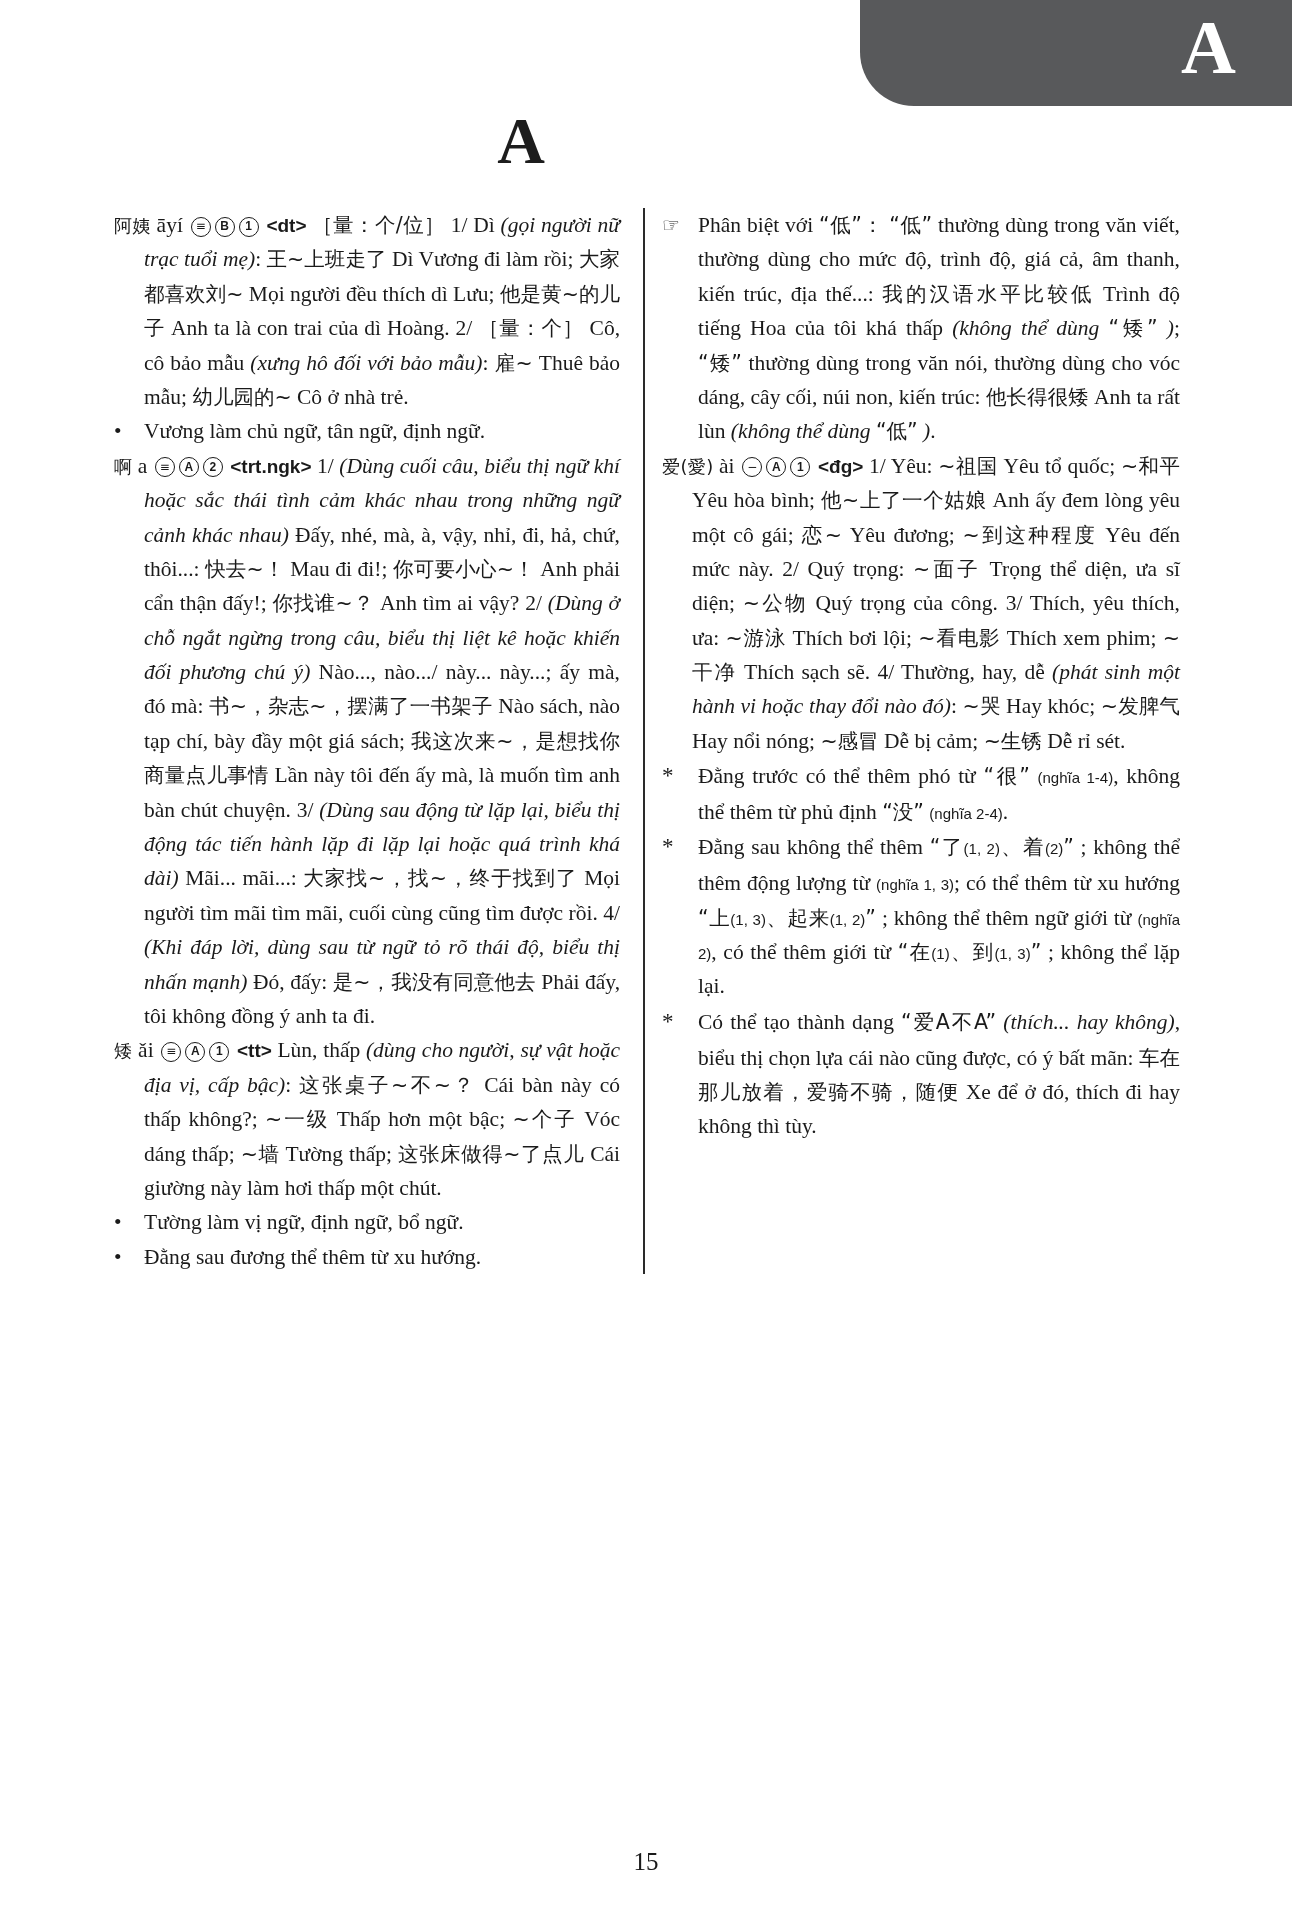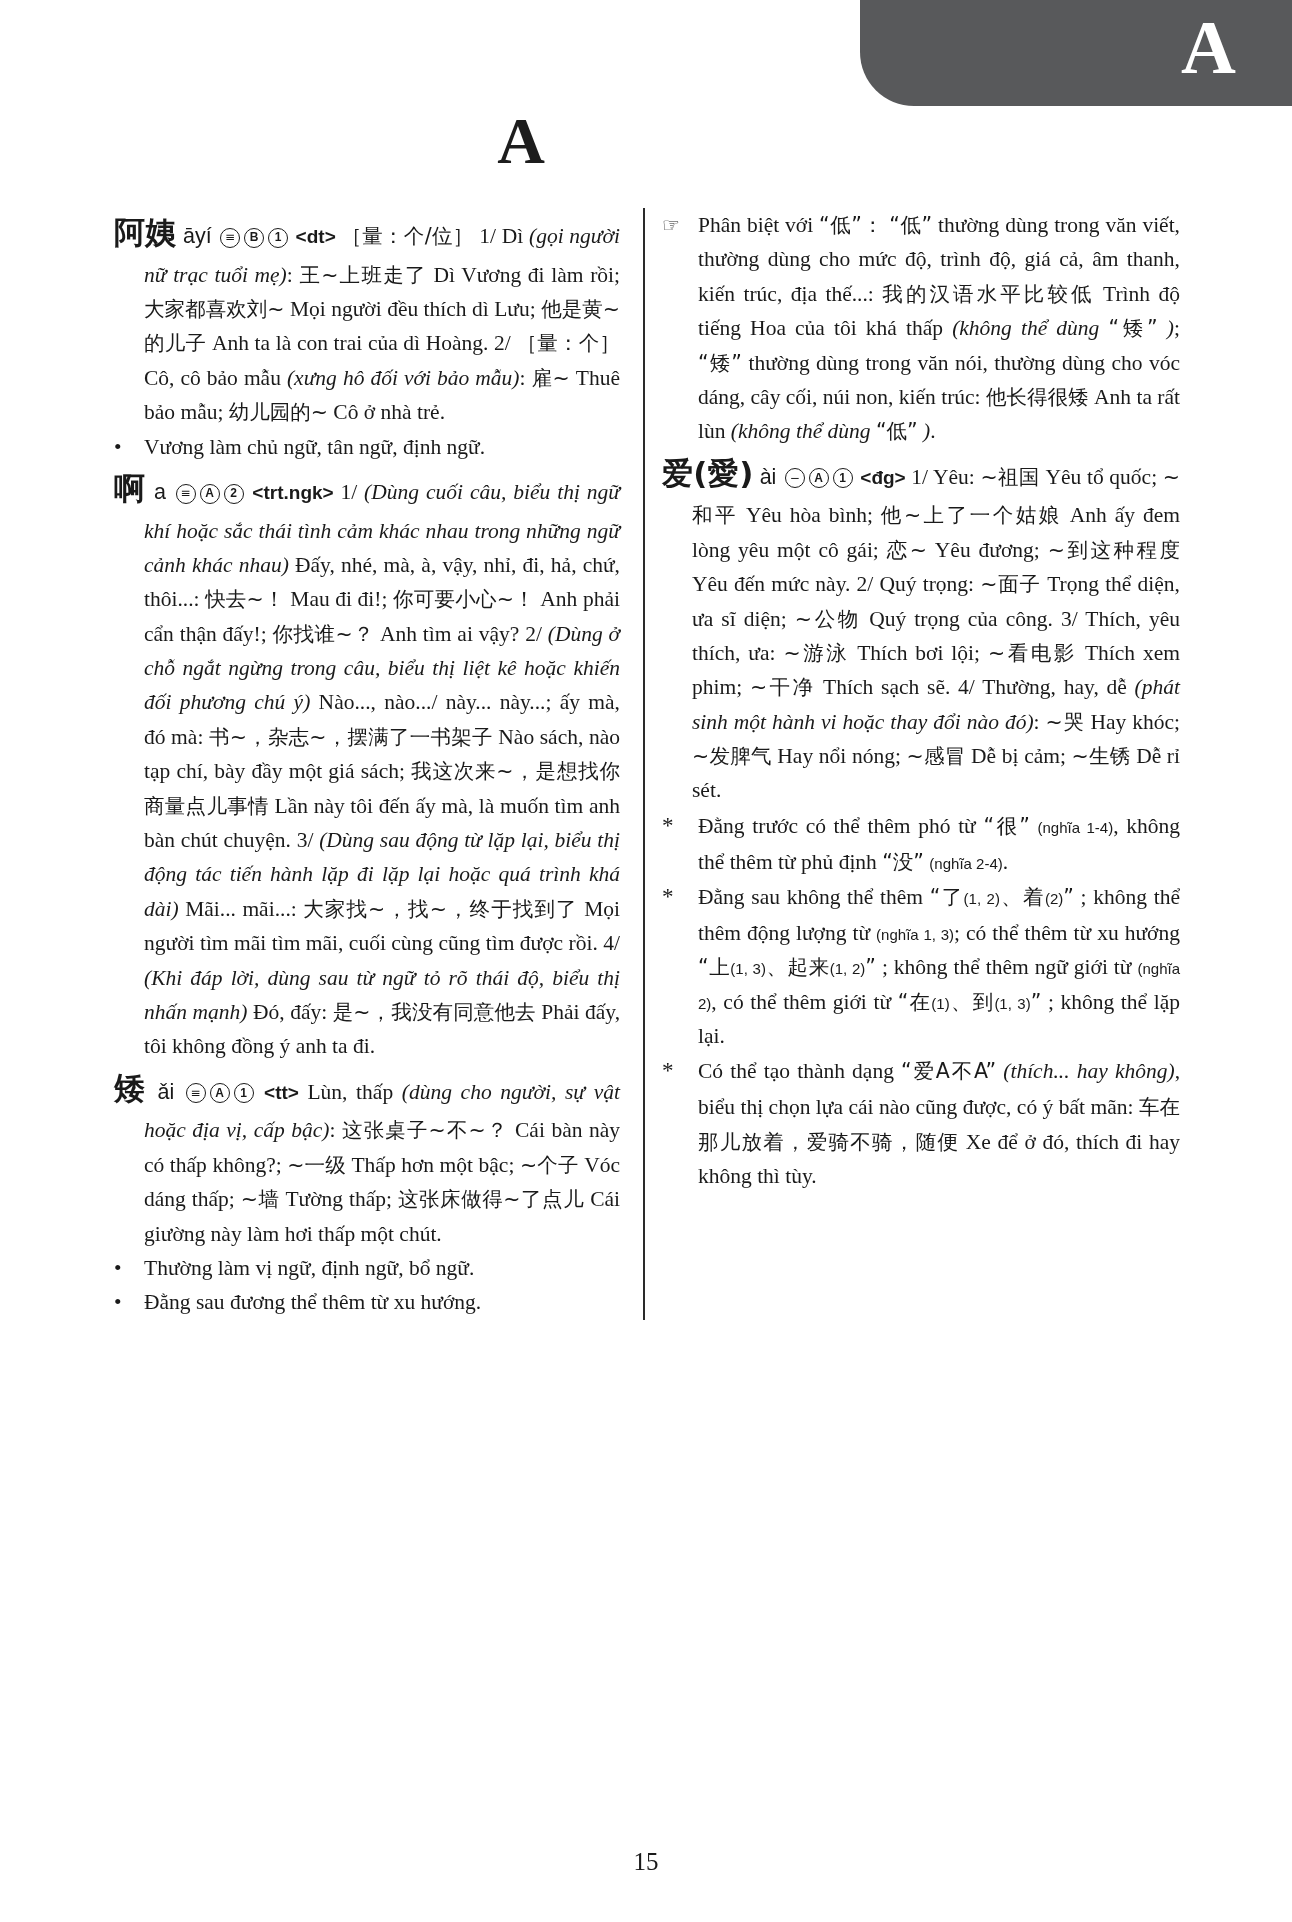--- a/index.html
+++ b/index.html
@@ -61,25 +61,25 @@
   .marker {
     display:inline-block;
     text-indent:0;
     font-size:21.5px;
   }
   .para.bullet .marker { width:30px; }
   .para.note .marker   { width:36px; font-size:20px; }
   .para.star .marker   { width:36px; font-size:23px; }
   
   .seg-hw {
-    font-weight:bold;
-    font-size:31px;
+    font-weight:normal;
+    font-size:18px;
     font-family:"DejaVu Sans","Liberation Sans",sans-serif;
   }
-  .seg-py  { font-family:Liberation Sans, sans-serif; }
+  .seg-py  { font-family:Liberation Serif, serif; }
   .seg-tag {
     font-family:"Liberation Sans","DejaVu Sans",sans-serif;
     font-weight:bold;
     font-size:19px;
   }
   .seg-cjk { font-family:"DejaVu Sans","Liberation Sans",sans-serif; font-size:20.5px; }
   .seg-vi  { }
   .seg-vii { font-style:italic; }
   .seg-vib { font-weight:normal; }
   .seg-sans {
@@ -122,21 +122,21 @@
   </div>
 
   <div class="section-letter">A</div>
 
   <div class="columns">
     <div class="col-left">
         <div class="para entry"><span class="seg-hw">阿姨</span><span class="seg-py"> āyí </span><span class="seg-iconcircle">≡</span><span class="seg-iconlevel">B</span><span class="seg-iconlevel">1</span><span class="seg-tag">  &lt;dt&gt;  </span><span class="seg-cjk">［量：个/位］</span><span class="seg-vi"> 1/ Dì </span><span class="seg-vii">(gọi người nữ trạc tuổi mẹ)</span><span class="seg-vi">: </span><span class="seg-cjk">王~上班走了</span><span class="seg-vi"> Dì Vương đi làm rồi; </span><span class="seg-cjk">大家都喜欢刘~</span><span class="seg-vi"> Mọi người đều thích dì Lưu; </span><span class="seg-cjk">他是黄~的儿子</span><span class="seg-vi"> Anh ta là con trai của dì Hoàng. 2/ </span><span class="seg-cjk">［量：个］</span><span class="seg-vi"> Cô, cô bảo mẫu </span><span class="seg-vii">(xưng hô đối với bảo mẫu)</span><span class="seg-vi">: </span><span class="seg-cjk">雇~</span><span class="seg-vi"> Thuê bảo mẫu; </span><span class="seg-cjk">幼儿园的~</span><span class="seg-vi"> Cô ở nhà trẻ.</span></div>
         <div class="para bullet"><span class="marker">•</span><span class="seg-vi">Vương làm chủ ngữ, tân ngữ, định ngữ.</span></div>
         <div class="para entry"><span class="seg-hw">啊</span><span class="seg-py"> a </span><span class="seg-iconcircle">≡</span><span class="seg-iconlevel">A</span><span class="seg-iconlevel">2</span><span class="seg-tag"> &lt;trt.ngk&gt; </span><span class="seg-vi">1/ </span><span class="seg-vii">(Dùng cuối câu, biểu thị ngữ khí hoặc sắc thái tình cảm khác nhau trong những ngữ cảnh khác nhau)</span><span class="seg-vi"> Đấy, nhé, mà, à, vậy, nhỉ, đi, hả, chứ, thôi...: </span><span class="seg-cjk">快去~！</span><span class="seg-vi"> Mau đi đi!; </span><span class="seg-cjk">你可要小心~！</span><span class="seg-vi"> Anh phải cẩn thận đấy!; </span><span class="seg-cjk">你找谁~？</span><span class="seg-vi"> Anh tìm ai vậy? 2/ </span><span class="seg-vii">(Dùng ở chỗ ngắt ngừng trong câu, biểu thị liệt kê hoặc khiến đối phương chú ý)</span><span class="seg-vi"> Nào..., nào.../ này... này...; ấy mà, đó mà: </span><span class="seg-cjk">书~，杂志~，摆满了一书架子</span><span class="seg-vi"> Nào sách, nào tạp chí, bày đầy một giá sách; </span><span class="seg-cjk">我这次来~，是想找你商量点儿事情</span><span class="seg-vi"> Lần này tôi đến ấy mà, là muốn tìm anh bàn chút chuyện. 3/ </span><span class="seg-vii">(Dùng sau động từ lặp lại, biểu thị động tác tiến hành lặp đi lặp lại hoặc quá trình khá dài)</span><span class="seg-vi"> Mãi... mãi...: </span><span class="seg-cjk">大家找~，找~，终于找到了</span><span class="seg-vi"> Mọi người tìm mãi tìm mãi, cuối cùng cũng tìm được rồi. 4/ </span><span class="seg-vii">(Khi đáp lời, dùng sau từ ngữ tỏ rõ thái độ, biểu thị nhấn mạnh)</span><span class="seg-vi"> Đó, đấy: </span><span class="seg-cjk">是~，我没有同意他去</span><span class="seg-vi"> Phải đấy, tôi không đồng ý anh ta đi.</span></div>
         <div class="para entry"><span class="seg-hw">矮</span><span class="seg-py"> ǎi </span><span class="seg-iconcircle">≡</span><span class="seg-iconlevel">A</span><span class="seg-iconlevel">1</span><span class="seg-tag"> &lt;tt&gt; </span><span class="seg-vi">Lùn, thấp </span><span class="seg-vii">(dùng cho người, sự vật hoặc địa vị, cấp bậc)</span><span class="seg-vi">: </span><span class="seg-cjk">这张桌子~不~？</span><span class="seg-vi"> Cái bàn này có thấp không?; </span><span class="seg-cjk">~一级</span><span class="seg-vi"> Thấp hơn một bậc; </span><span class="seg-cjk">~个子</span><span class="seg-vi"> Vóc dáng thấp; </span><span class="seg-cjk">~墙</span><span class="seg-vi"> Tường thấp; </span><span class="seg-cjk">这张床做得~了点儿</span><span class="seg-vi"> Cái giường này làm hơi thấp một chút.</span></div>
-        <div class="para bullet"><span class="marker">•</span><span class="seg-vi">Thường làm vị ngữ, định ngữ, bổ ngữ.</span></div>
+        <div class="para bullet"><span class="marker">•</span><span class="seg-vi">Tường làm vị ngữ, định ngữ, bổ ngữ.</span></div>
         <div class="para bullet"><span class="marker">•</span><span class="seg-vi">Đằng sau đương thể thêm từ xu hướng.</span></div>
       </div>
     <div class="divider"></div>
     <div class="col-right">
         <div class="para note"><span class="marker">☞</span><span class="seg-vib">Phân biệt với </span><span class="seg-cjk">“低”：</span><span class="seg-vi"> </span><span class="seg-cjk">“低”</span><span class="seg-vi"> thường dùng trong văn viết, thường dùng cho mức độ, trình độ, giá cả, âm thanh, kiến trúc, địa thế...: </span><span class="seg-cjk">我的汉语水平比较低</span><span class="seg-vi"> Trình độ tiếng Hoa của tôi khá thấp </span><span class="seg-vii">(không thể dùng </span><span class="seg-cjk">“矮”</span><span class="seg-vii"> )</span><span class="seg-vi">; </span><span class="seg-cjk">“矮”</span><span class="seg-vi"> thường dùng trong văn nói, thường dùng cho vóc dáng, cây cối, núi non, kiến trúc: </span><span class="seg-cjk">他长得很矮</span><span class="seg-vi"> Anh ta rất lùn </span><span class="seg-vii">(không thể dùng </span><span class="seg-cjk">“低”</span><span class="seg-vii"> )</span><span class="seg-vi">.</span></div>
         <div class="para entry"><span class="seg-hw">爱(愛)</span><span class="seg-py"> ài </span><span class="seg-iconcircle">−</span><span class="seg-iconlevel">A</span><span class="seg-iconlevel">1</span><span class="seg-tag"> &lt;đg&gt; </span><span class="seg-vi">1/ Yêu: </span><span class="seg-cjk">~祖国</span><span class="seg-vi"> Yêu tổ quốc; </span><span class="seg-cjk">~和平</span><span class="seg-vi"> Yêu hòa bình; </span><span class="seg-cjk">他~上了一个姑娘</span><span class="seg-vi"> Anh ấy đem lòng yêu một cô gái; </span><span class="seg-cjk">恋~</span><span class="seg-vi"> Yêu đương; </span><span class="seg-cjk">~到这种程度</span><span class="seg-vi"> Yêu đến mức này. 2/ Quý trọng: </span><span class="seg-cjk">~面子</span><span class="seg-vi"> Trọng thể diện, ưa sĩ diện; </span><span class="seg-cjk">~公物</span><span class="seg-vi"> Quý trọng của công. 3/ Thích, yêu thích, ưa: </span><span class="seg-cjk">~游泳</span><span class="seg-vi"> Thích bơi lội; </span><span class="seg-cjk">~看电影</span><span class="seg-vi"> Thích xem phim; </span><span class="seg-cjk">~干净</span><span class="seg-vi"> Thích sạch sẽ. 4/ Thường, hay, dễ </span><span class="seg-vii">(phát sinh một hành vi hoặc thay đổi nào đó)</span><span class="seg-vi">: </span><span class="seg-cjk">~哭</span><span class="seg-vi"> Hay khóc; </span><span class="seg-cjk">~发脾气</span><span class="seg-vi"> Hay nổi nóng; </span><span class="seg-cjk">~感冒</span><span class="seg-vi"> Dễ bị cảm; </span><span class="seg-cjk">~生锈</span><span class="seg-vi"> Dễ rỉ sét.</span></div>
         <div class="para star"><span class="marker">*</span><span class="seg-vi">Đằng trước có thể thêm phó từ </span><span class="seg-cjk">“很”</span><span class="seg-vi"> </span><span class="seg-sans">(nghĩa 1-4)</span><span class="seg-vi">, không thể thêm từ phủ định </span><span class="seg-cjk">“没”</span><span class="seg-vi"> </span><span class="seg-sans">(nghĩa 2-4)</span><span class="seg-vi">.</span></div>
         <div class="para star"><span class="marker">*</span><span class="seg-vi">Đằng sau không thể thêm </span><span class="seg-cjk">“了</span><span class="seg-sans">(1, 2)</span><span class="seg-cjk">、着</span><span class="seg-sans">(2)</span><span class="seg-cjk">”</span><span class="seg-vi"> ; không thể thêm động lượng từ </span><span class="seg-sans">(nghĩa 1, 3)</span><span class="seg-vi">; có thể thêm từ xu hướng </span><span class="seg-cjk">“上</span><span class="seg-sans">(1, 3)</span><span class="seg-cjk">、起来</span><span class="seg-sans">(1, 2)</span><span class="seg-cjk">”</span><span class="seg-vi"> ; không thể thêm ngữ giới từ </span><span class="seg-sans">(nghĩa 2)</span><span class="seg-vi">, có thể thêm giới từ </span><span class="seg-cjk">“在</span><span class="seg-sans">(1)</span><span class="seg-cjk">、到</span><span class="seg-sans">(1, 3)</span><span class="seg-cjk">”</span><span class="seg-vi"> ; không thể lặp lại.</span></div>
         <div class="para star"><span class="marker">*</span><span class="seg-vi">Có thể tạo thành dạng </span><span class="seg-cjk">“爱A不A”</span><span class="seg-vi"> </span><span class="seg-vii">(thích... hay không)</span><span class="seg-vi">, biểu thị chọn lựa cái nào cũng được, có ý bất mãn: </span><span class="seg-cjk">车在那儿放着，爱骑不骑，随便</span><span class="seg-vi"> Xe để ở đó, thích đi hay không thì tùy.</span></div>
       </div>

